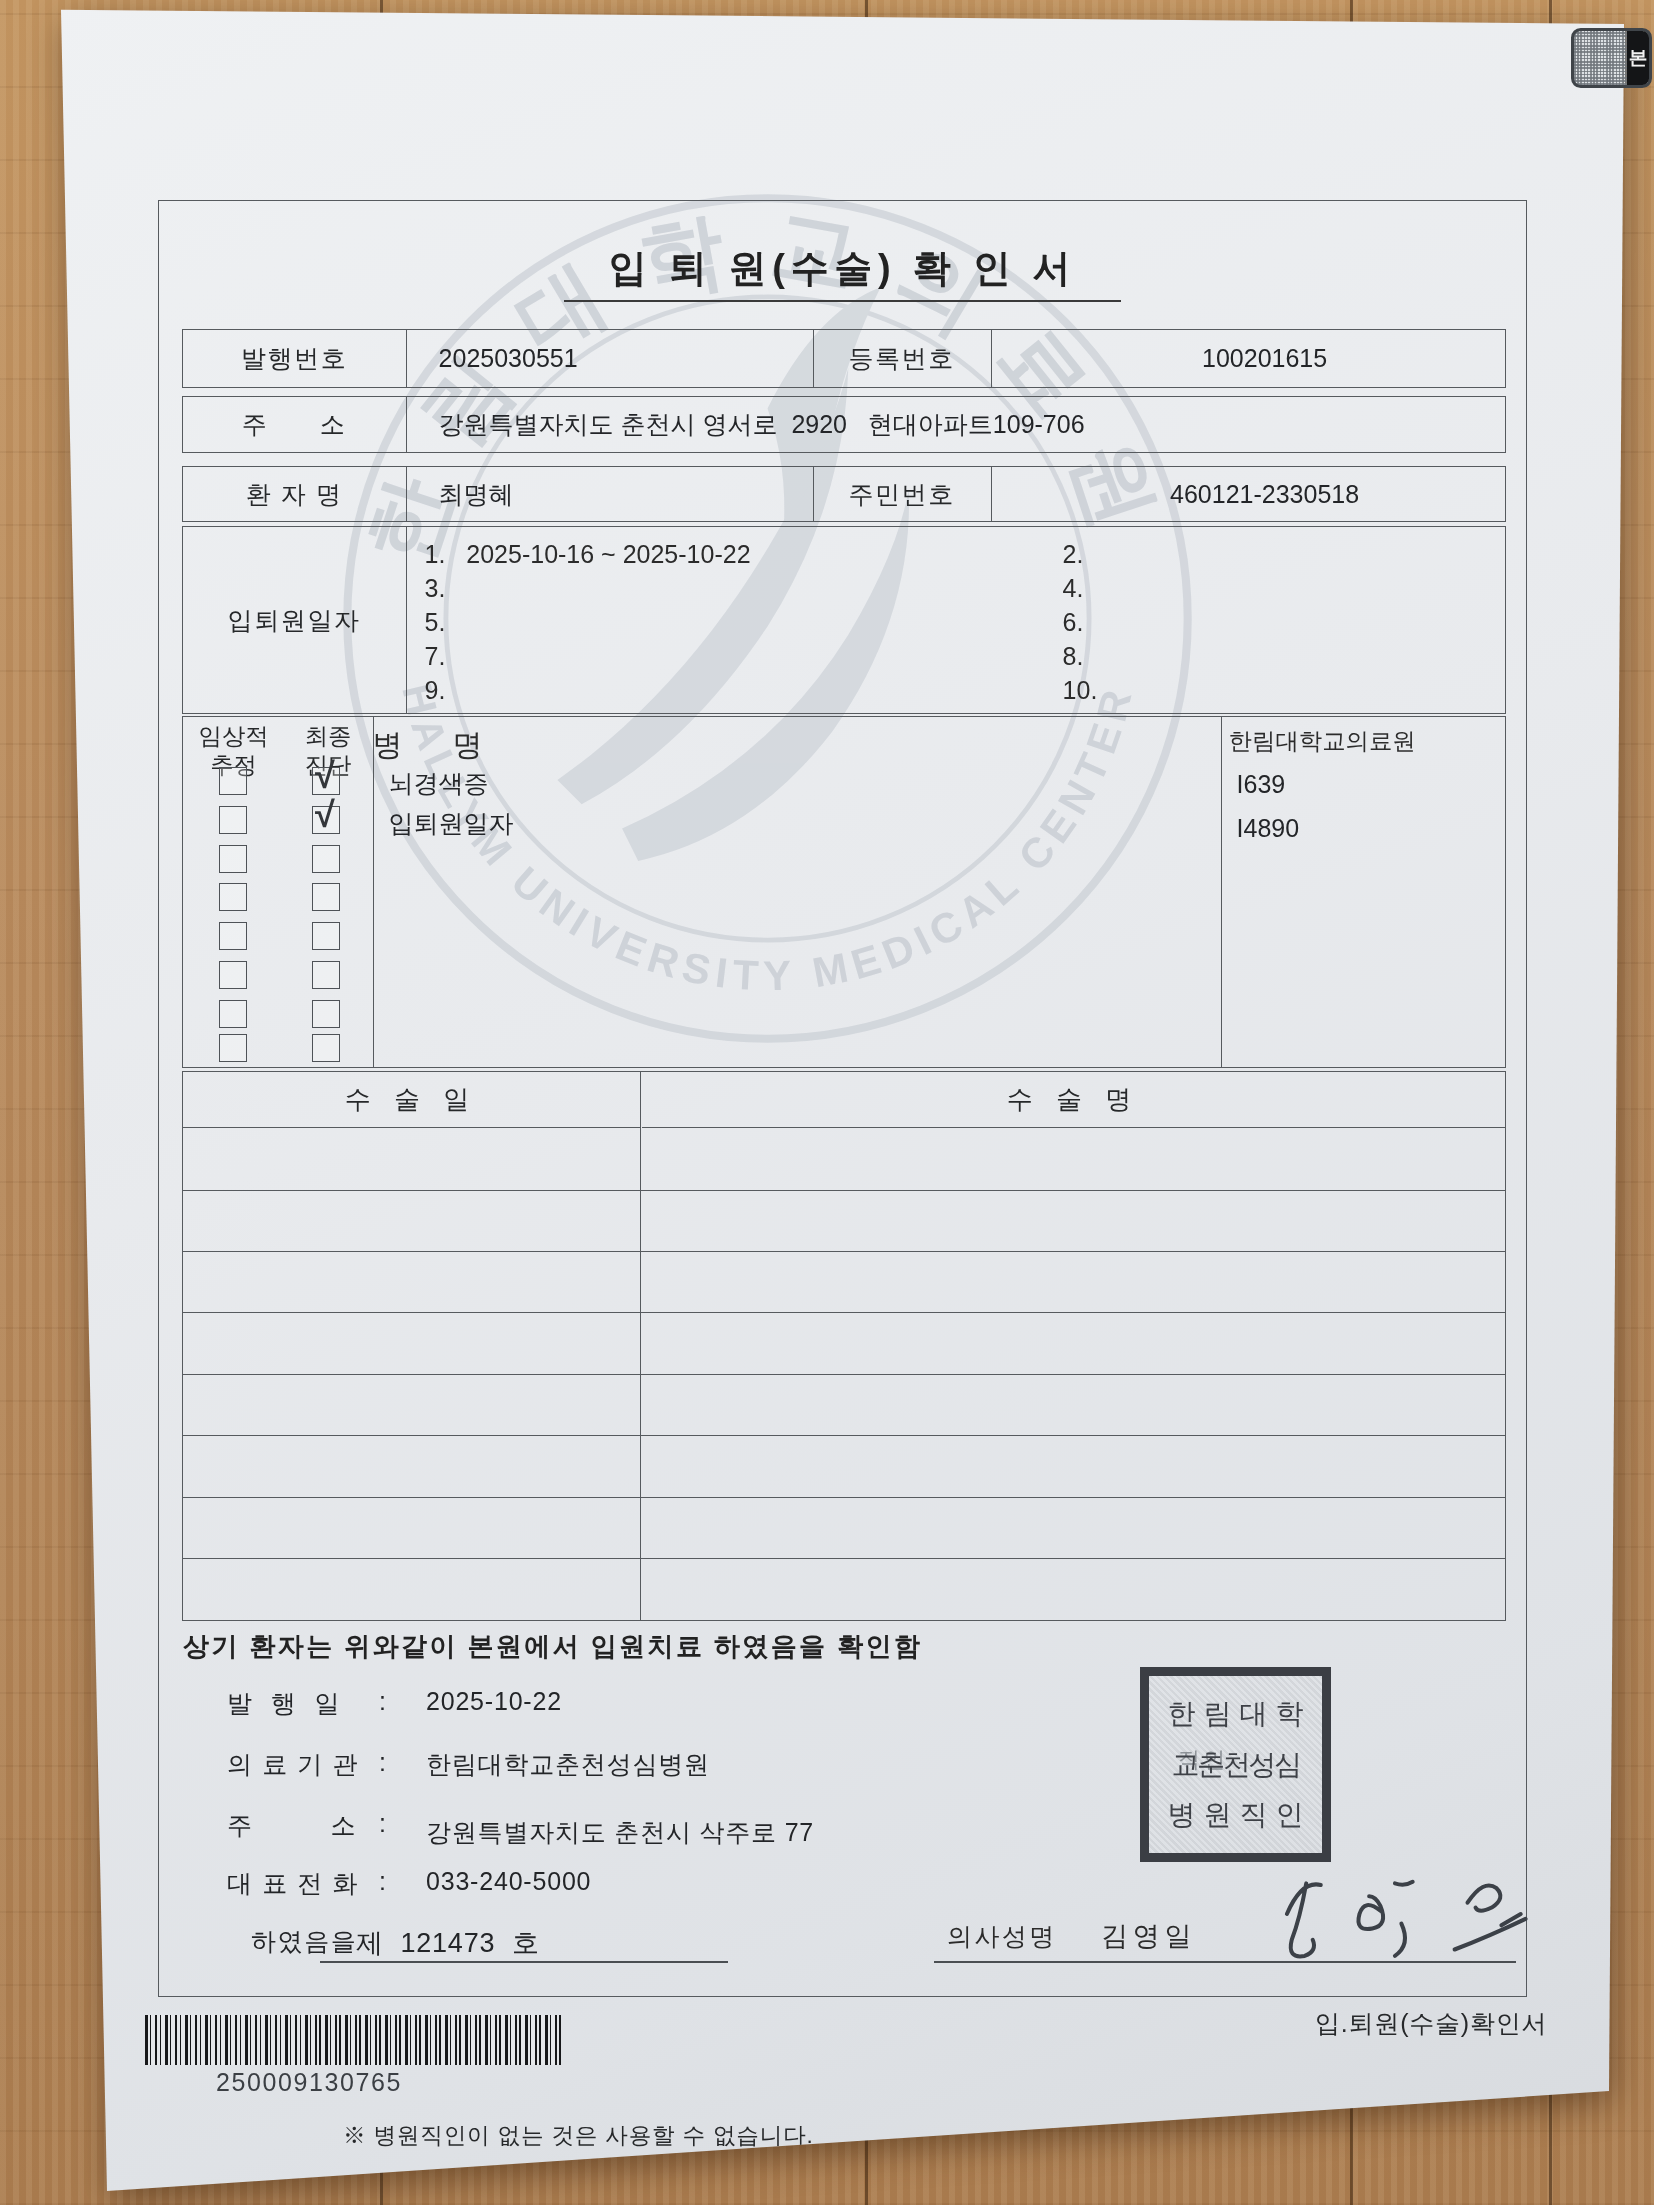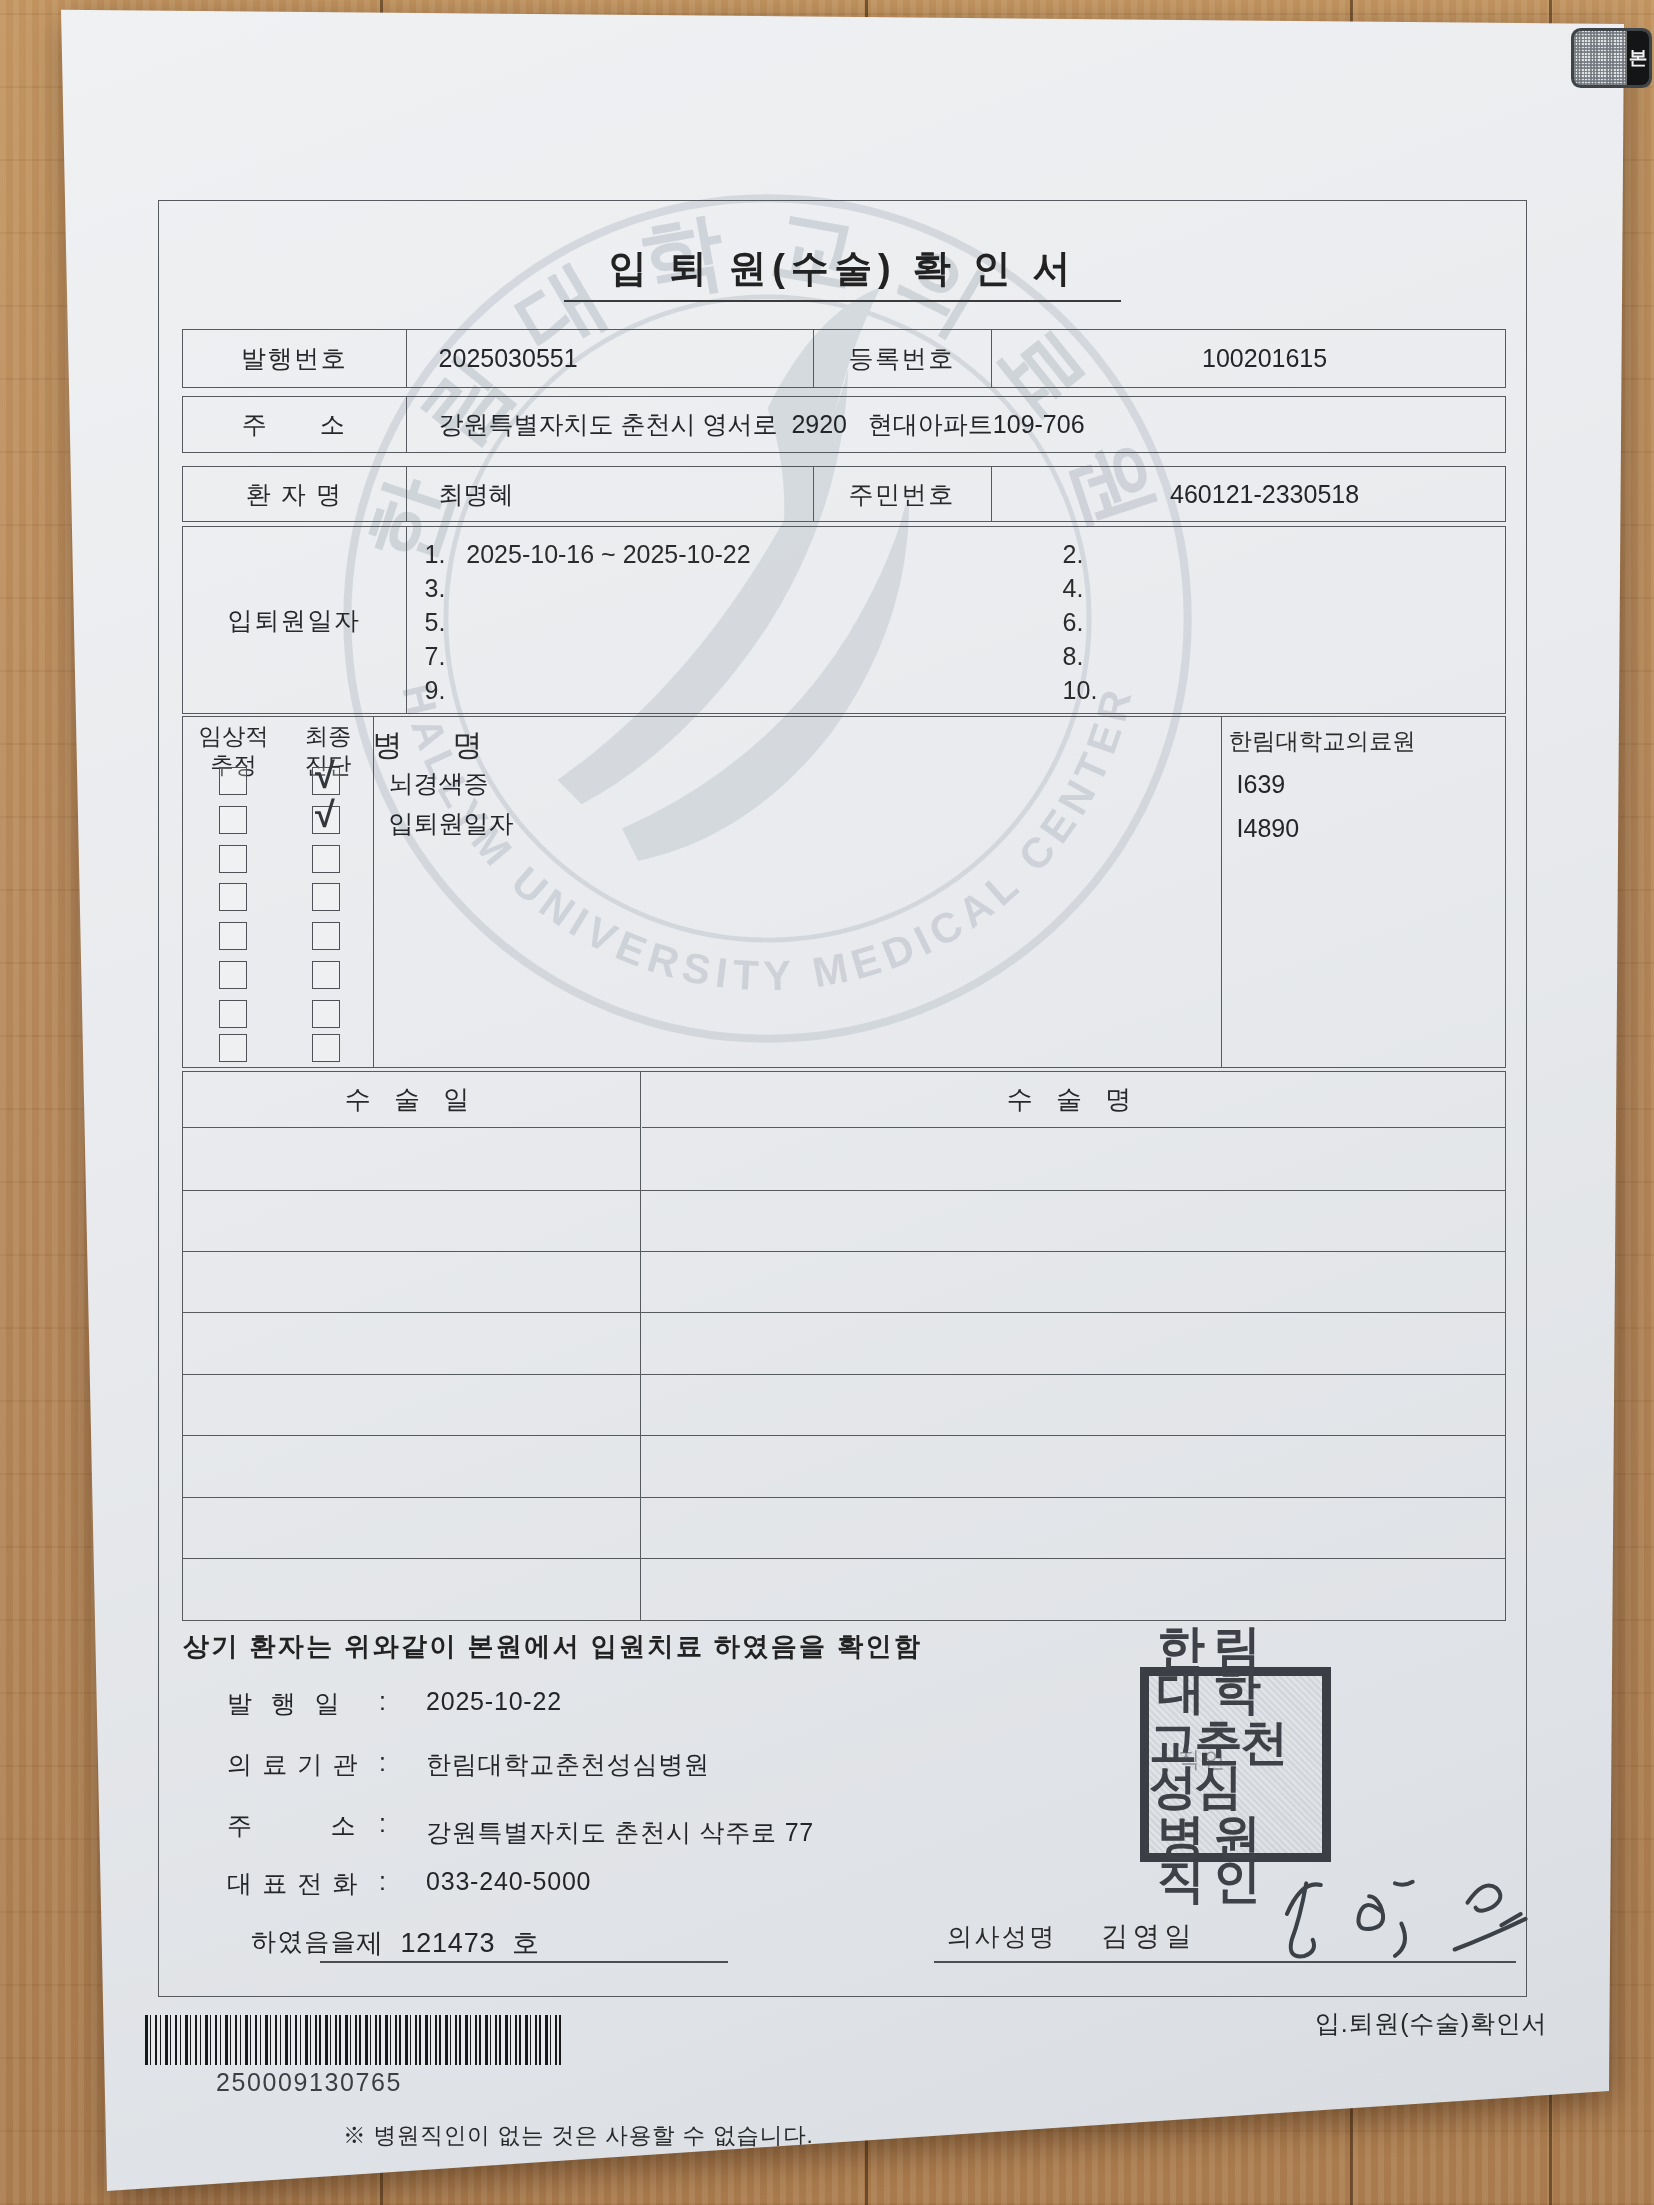--- a/index.html
+++ b/index.html
@@ -50,21 +50,21 @@
   
   .cline{position:absolute;left:0;width:100%;height:37px;font-size:25px;color:#232528;}
   .cline .l{position:absolute;left:68px;letter-spacing:1.6px;}
   .cline .c{position:absolute;left:220px;}
   .cline .v{position:absolute;left:267px;letter-spacing:0.8px;}
   .uline{position:absolute;height:2.4px;background:#4a4e52;}
   #stamp{position:absolute;left:981px;top:1466px;width:191px;height:195px;
     border:9px solid #3b3e44;box-sizing:border-box;display:flex;flex-direction:column;
     align-items:center;justify-content:center;gap:6.5px;z-index:3;
     background:repeating-linear-gradient(45deg, rgba(120,124,130,.12) 0 2.4px, rgba(0,0,0,0) 2.4px 4.8px);}
-  .seal-line{font-size:48px;font-weight:bold;color:#3e4147;line-height:44px;}
+  .seal-line{font-size:28px;font-weight:normal;color:#3e4147;line-height:44px;}
   .ls10{letter-spacing:8px;margin-left:8px;}
   .lsm3{letter-spacing:-2.4px;}
   #seal-hint{position:absolute;left:1019px;top:1544px;font-size:22px;color:#8e9398;z-index:2;letter-spacing:3.2px;}
   #doctor-label{position:absolute;left:788px;top:1719px;font-size:25px;letter-spacing:2.4px;}
   #doctor-name{position:absolute;left:942px;top:1717px;font-size:27px;letter-spacing:4.8px;}
   #signature{position:absolute;left:1115px;top:1671px;z-index:4;}
   
   #barcode{position:absolute;left:145px;top:2015px;width:416px;height:50px;
     background:repeating-linear-gradient(90deg,#17181a 0 3.2px,#e6e8eb 3.2px 4.8px,#17181a 4.8px 5.7px,
       #e6e8eb 5.7px 9.7px,#17181a 9.7px 12px,#e6e8eb 12px 14.5px,#17181a 14.5px 16px,#e6e8eb 16px 20px);}

